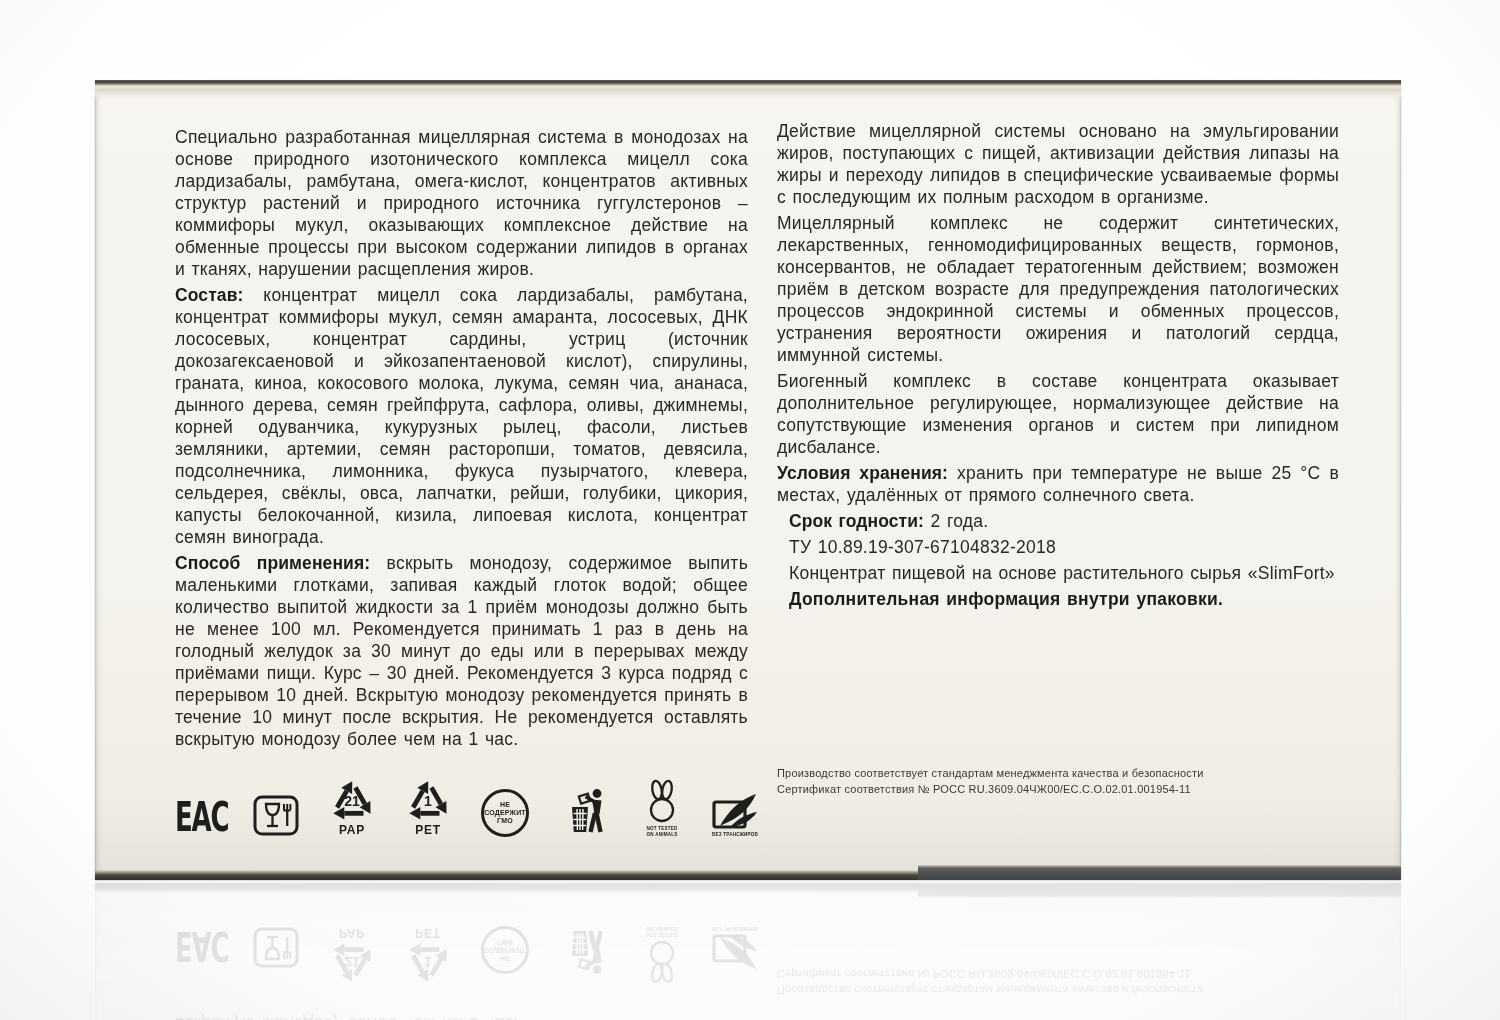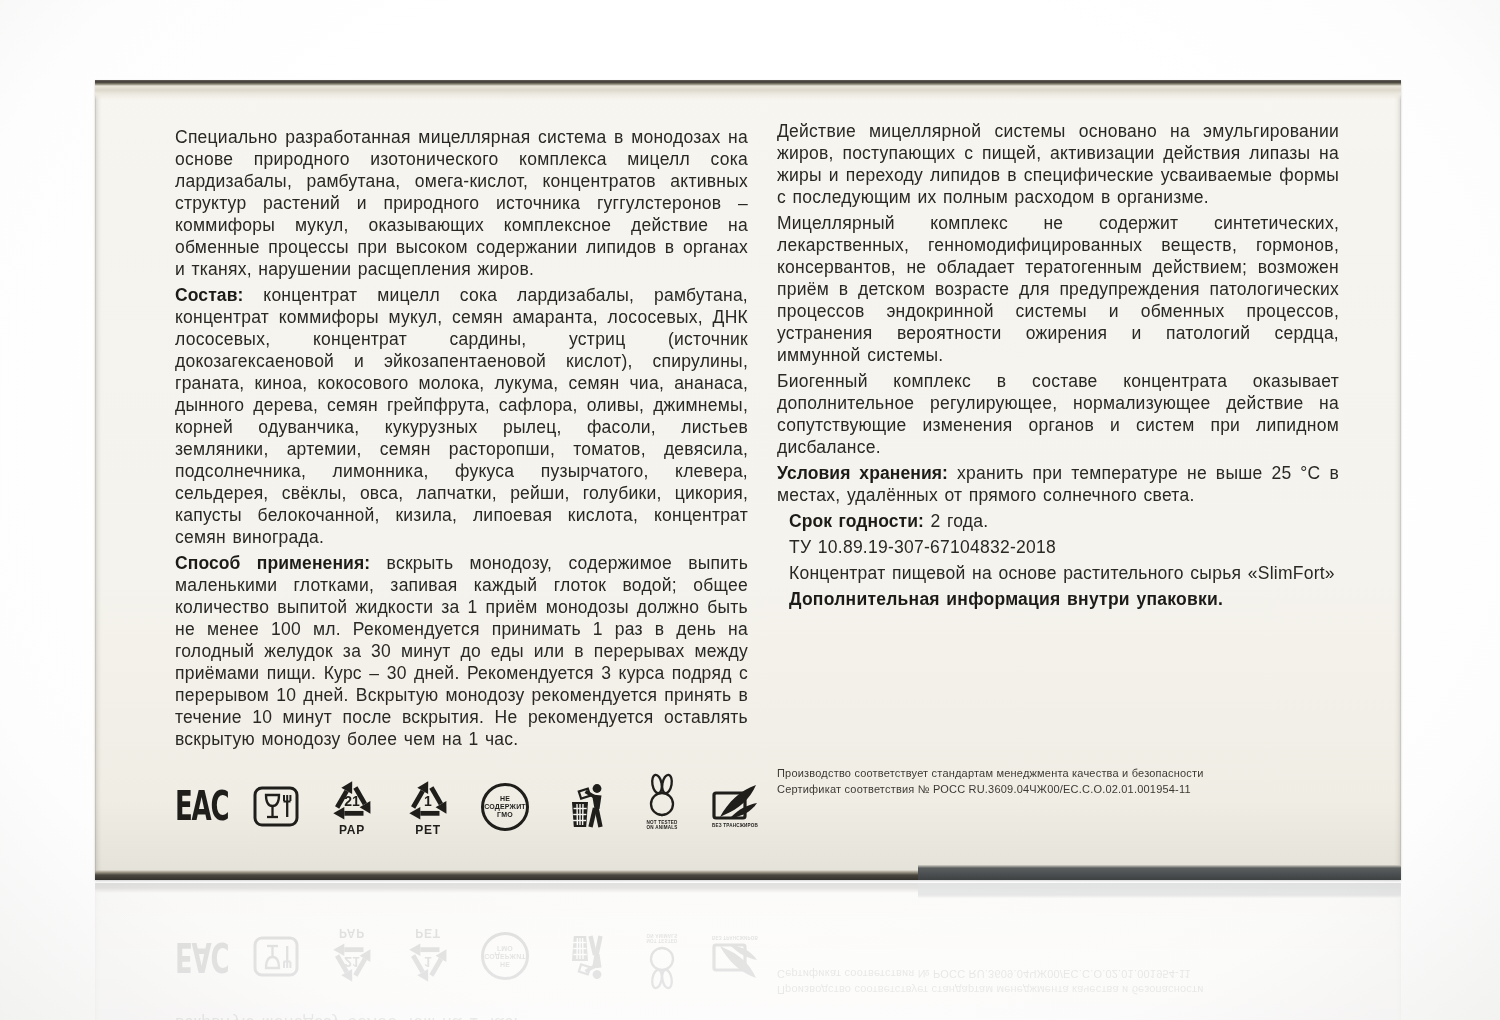--- a/index.html
+++ b/index.html
@@ -43,21 +43,21 @@
   .para { margin-bottom:4px; }
   .para b { color:#1d1b18; letter-spacing:.1px; }
   .para.bold { font-weight:bold; color:#1d1b18; }
   .plain { text-align:left;margin-left:12px; }
 
   
   .cert { position:absolute; left:682px; top:686px; width:580px;
           font-size:11px; line-height:15.5px; color:#3c3933; letter-spacing:.2px; }
 
   
-  .icons { position:absolute; left:80px; top:694px; display:flex; align-items:center; gap:30px; color:#1f1e1b; }
+  .icons { position:absolute; left:80px; top:694px; display:flex; align-items:flex-end; gap:30px; color:#1f1e1b; }
   .ic { display:flex; flex-direction:column; align-items:center; }
   .ic svg { display:block; }
   .eac { font-family:"DejaVu Sans",sans-serif; font-weight:800; font-size:42px; line-height:38px;
          letter-spacing:-2px; transform:scale(.62,.98); transform-origin:left top;
          width:48px; margin-top:2px; white-space:nowrap; }
   .recycle { position:relative; }
   .recycle .num { position:absolute; top:19px; left:0; width:46px; text-align:center;
                   font-size:14px; font-weight:bold; letter-spacing:0; }
   .ic-label { font-size:12px; font-weight:bold; letter-spacing:.8px; margin-top:1px; }
   .gmo { width:48px; height:48px; border:3.5px solid #1f1e1b; border-radius:50%;

